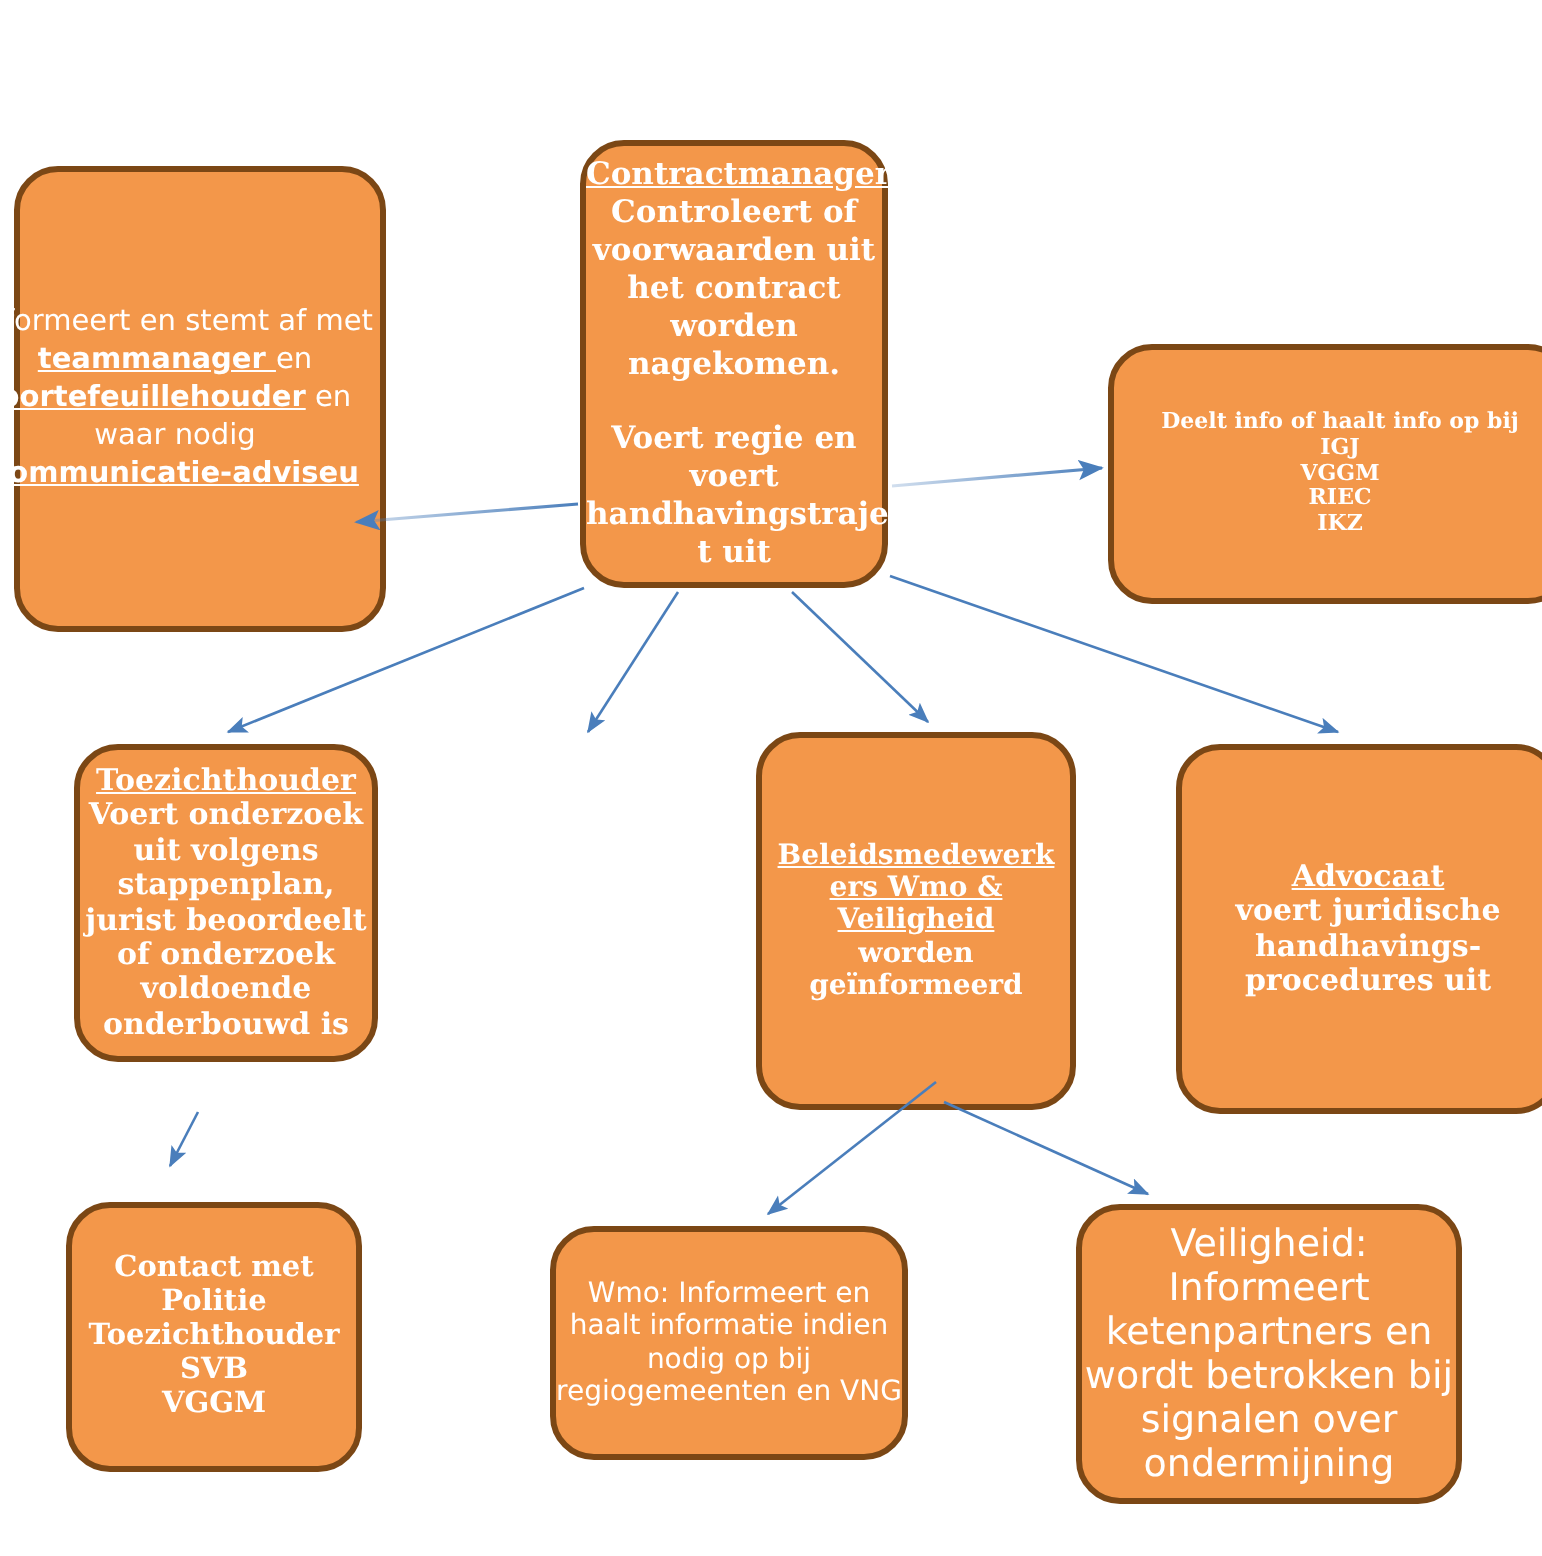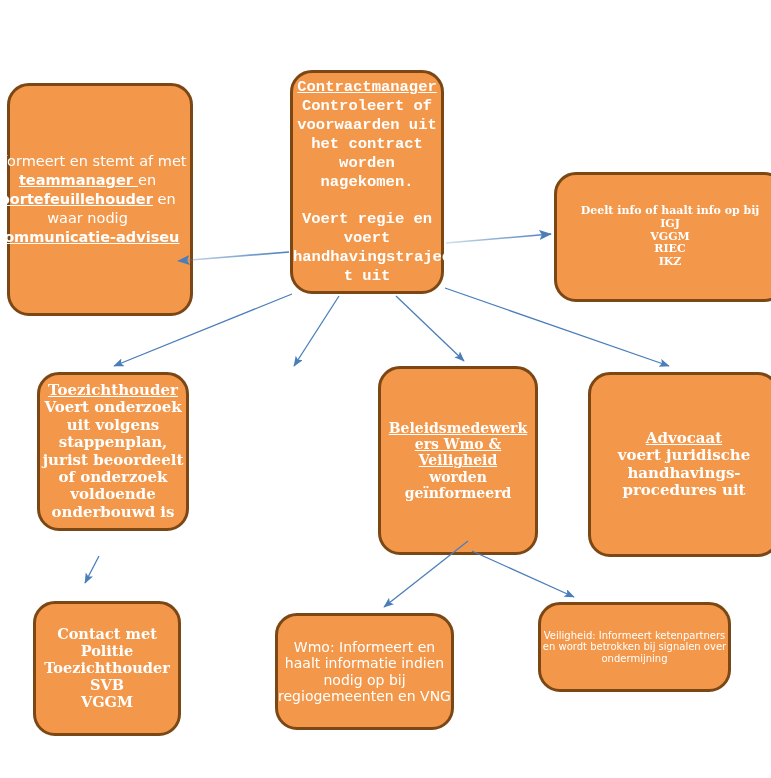--- a/index.html
+++ b/index.html
@@ -31,33 +31,33 @@
   
   .sans{font-family:"DejaVu Sans","Liberation Sans",sans-serif;font-weight:400;}
 
   .node u, .ttl{text-decoration:underline;font-weight:700;}
 
   
   #n-informeert{left:7px;  top:83px;  width:186px; height:233px; font-size:14.5px;}
   #n-informeert .txt{width:235px;margin-left:-25px;line-height:1.30;font-weight:700;}
   #n-informeert .lead{font-weight:400;}
 
-  #n-contract{left:290px; top:70px;  width:154px; height:224px; font-size:15.5px;font-family:Liberation Mono, monospace;}
+  #n-contract{left:290px; top:70px;  width:154px; height:224px; font-size:15.5px;}
   #n-contract .txt{line-height:1.22;}
 
   #n-deelt{left:554px; top:172px; width:232px; height:130px; font-size:11px;}
 
   #n-toezicht{left:37px;  top:372px; width:152px; height:159px; font-size:15px;}
   #n-jurist{left:215px; top:372px; width:155px; height:181px; font-size:15px;}
   #n-beleid{left:378px; top:366px; width:160px; height:189px; font-size:14px;}
   #n-advocaat{left:588px; top:372px; width:192px; height:185px; font-size:15px;justify-content:center;}
 
   #n-contactmet{left:33px;  top:588px; width:148px; height:135px; font-size:14.5px;margin-top:13px;}
   #n-wmo{left:275px; top:613px; width:179px; height:117px; font-size:14px;}
-  #n-veiligheid{left:538px; top:602px; width:193px; height:90px; font-size:10px;}
+  #n-veiligheid{left:538px; top:602px; width:193px; height:150px; font-size:19px;}
 
   #arrow-layer{position:absolute;left:0;top:0;width:771px;height:778px;z-index:5;pointer-events:none;}
 </style>
 </head>
 <body>
 
 <div id="canvas">
 
   <svg id="arrow-layer" viewBox="0 0 771 778" xmlns="http://www.w3.org/2000/svg">
     <defs>

